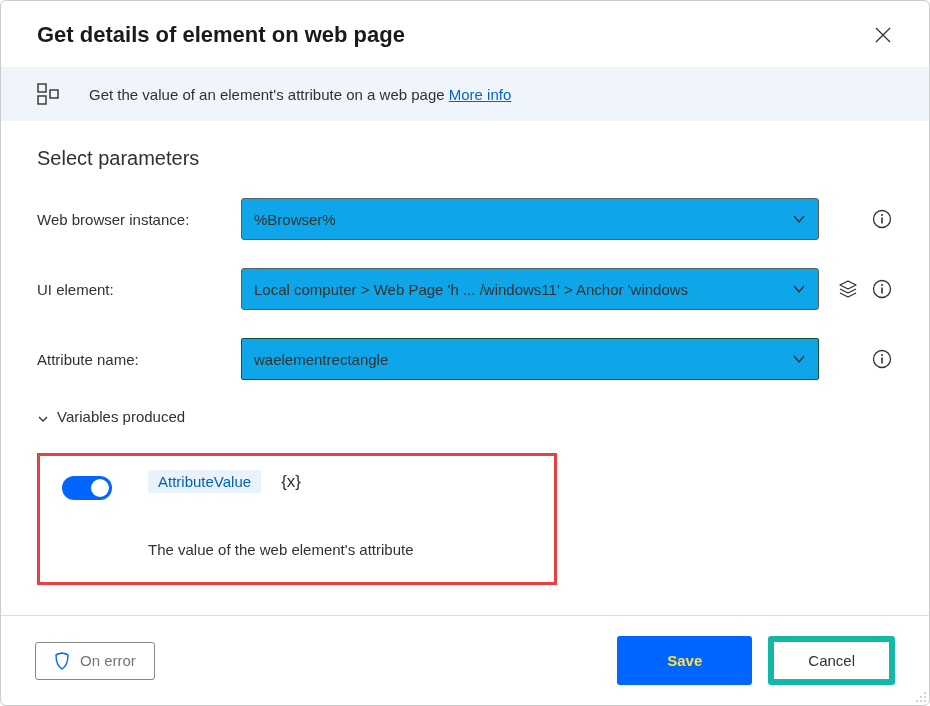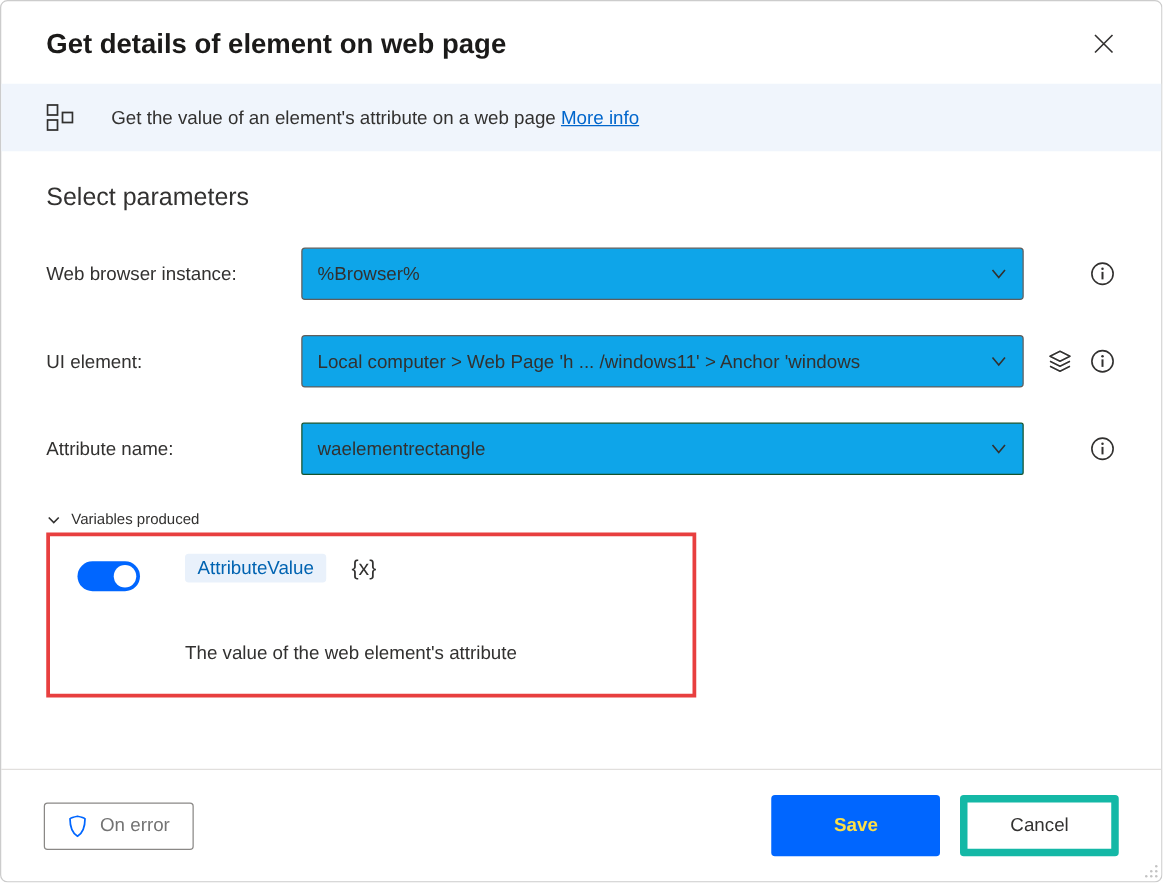--- a/index.html
+++ b/index.html
@@ -24,21 +24,21 @@
 
 .select-box { width: 100%; height: 42px; border: 1px solid #605e5c; border-radius: 3px; background: #0ea5e9; display: flex; align-items: center; justify-content: space-between; padding: 0 12px; font-size: 15px; color: #323130; cursor: pointer; }
 .select-box.highlighted { border: 1px solid #14532d; border-radius: 2px; }
 .select-value { white-space: nowrap; overflow: hidden; text-overflow: clip; flex: 1; }
 .chevron { flex-shrink: 0; margin-left: 8px; }
 
 .info-icon-btn { width: 22px; height: 22px; display:flex; align-items:center; justify-content:center; cursor: pointer; }
 .layers-icon-btn { width: 22px; height: 22px; display:flex; align-items:center; justify-content:center; cursor: pointer; }
 
 .vars-section { margin-top: 4px; }
-.vars-header { display: flex; align-items: flex-end; gap: 8px; font-size: 12px; color: #323130; cursor: pointer; margin-bottom: 4px; }
+.vars-header { display: flex; align-items: flex-end; gap: 8px; font-size: 15px; color: #323130; cursor: pointer; margin-bottom: 28px; }
 .vars-content { border: 3px solid #e83f3f; padding: 14px 18px 24px 22px; width: 520px; display: flex; gap: 36px; align-items: flex-start; }
 .toggle { width: 50px; height: 24px; background: #0066ff; border-radius: 12px; position: relative; cursor: pointer; flex-shrink: 0; margin-top: 6px; }
 .toggle::after { content:""; position: absolute; right: 3px; top: 3px; width: 18px; height: 18px; background: #fff; border-radius: 50%; }
 .var-details { flex: 1; }
 .var-chip-row { display: flex; align-items: center; gap: 20px; margin-bottom: 4px; }
 .var-chip { background: #e9f1fb; color: #0063b1; padding: 3px 10px; border-radius: 3px; font-size: 15px; }
 .var-sym { color: #323130; font-size: 17px; }
 .var-desc { color: #323130; font-size: 15px; margin-top: 48px; }
 
 .footer { border-top: 1px solid #e1dfdd; padding: 20px 34px; display: flex; align-items: center; justify-content: space-between; }

